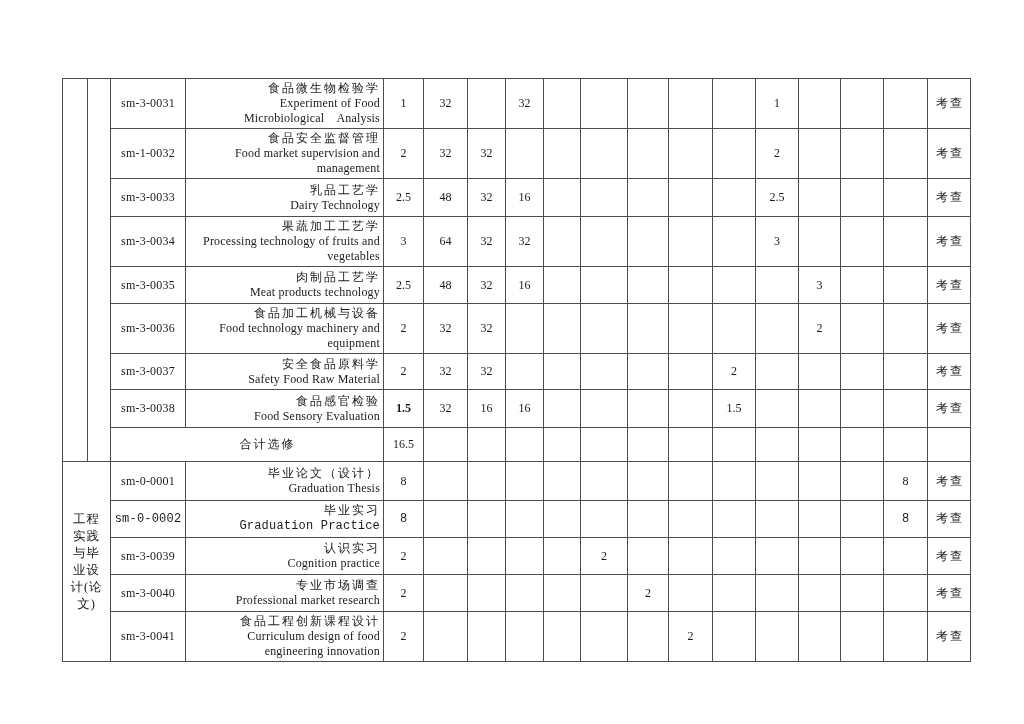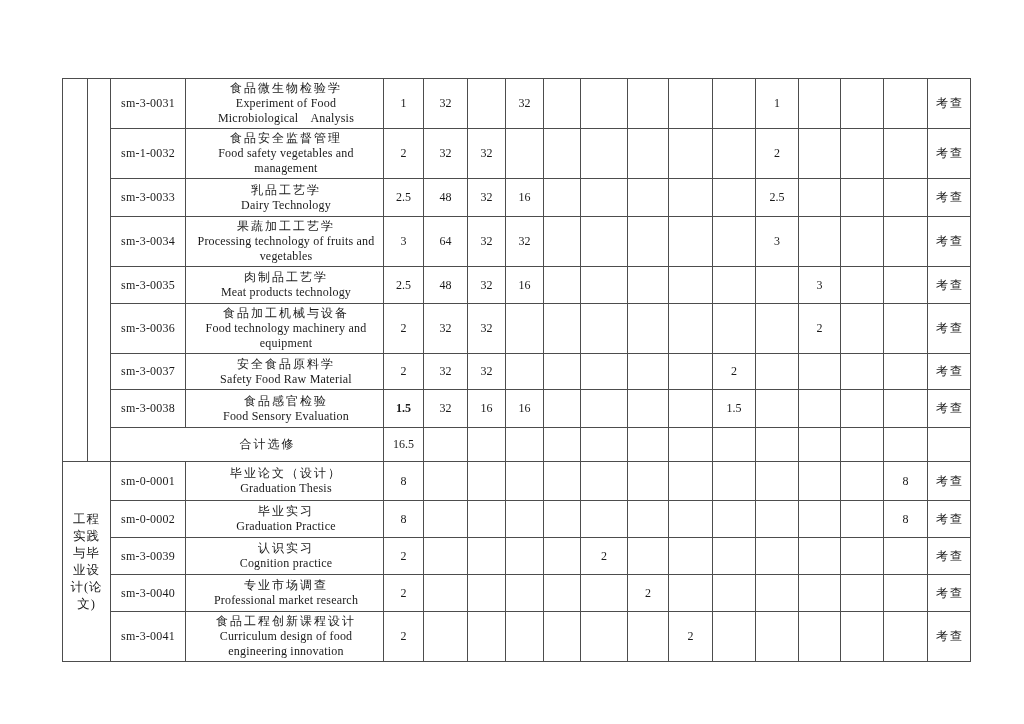--- a/index.html
+++ b/index.html
@@ -8,21 +8,21 @@
     font-family:"Liberation Serif","DejaVu Serif",serif; color:#1a1a1a;
   }
   table.curriculum {
     position:absolute; left:62px; top:78px; width:908px;
     border-collapse:collapse; table-layout:fixed;
   }
   .curriculum td {
     border:1px solid #4d4d4d; padding:0; font-size:12px; line-height:15px;
     text-align:center; vertical-align:middle; color:#1a1a1a; overflow:hidden;
   }
-  td.name-cell { text-align:center; padding:2px 3px 2px 6px; }
+  td.name-cell { text-align:right; padding:2px 3px 2px 6px; }
   .zh-name { letter-spacing:2px; white-space:pre; }
   .en-name { white-space:pre; letter-spacing:0.2px; }
   td.code-cell { letter-spacing:0.2px; }
   td.category-cell {
     font-weight:normal; white-space:pre-line; line-height:17px;
     font-size:12.5px; letter-spacing:1px;
   }
   td.subtotal-cell { letter-spacing:2px;padding-left:41px; }
   td.assess-cell { letter-spacing:2px; text-indent:2px; }
   td.bold { font-weight:bold; }
@@ -78,21 +78,21 @@
           <td>1</td>
           <td></td>
           <td></td>
           <td></td>
           <td class="assess-cell">考查</td>
         </tr>
         <tr style="height: 46px;">
           <td class="code-cell">sm-1-0032</td>
           <td class="name-cell">
             <div class="zh-name">食品安全监督管理</div>
-            <div class="en-name">Food safety vegetables and
+            <div class="en-name">Food market supervision and
 management</div>
           </td>
           <td>2</td>
           <td>32</td>
           <td>32</td>
           <td></td>
           <td></td>
           <td></td>
           <td></td>
           <td></td>
@@ -268,21 +268,21 @@
           <td></td>
           <td></td>
           <td></td>
           <td></td>
           <td></td>
           <td></td>
           <td></td>
           <td>8</td>
           <td class="assess-cell">考查</td>
         </tr>
-        <tr style="height: 37px;">
+        <tr style="height: 37px; font-family: Liberation Mono, monospace;">
           <td class="code-cell">sm-0-0002</td>
           <td class="name-cell">
             <div class="zh-name">毕业实习</div>
             <div class="en-name">Graduation Practice</div>
           </td>
           <td>8</td>
           <td></td>
           <td></td>
           <td></td>
           <td></td>

